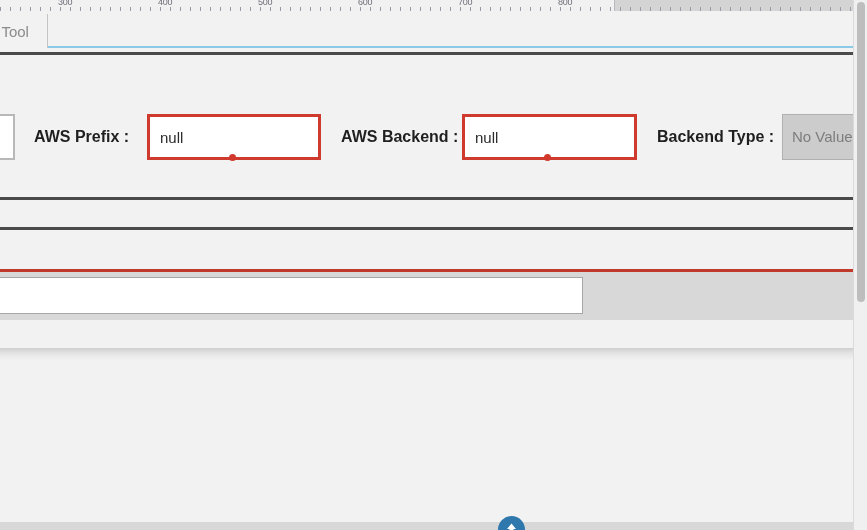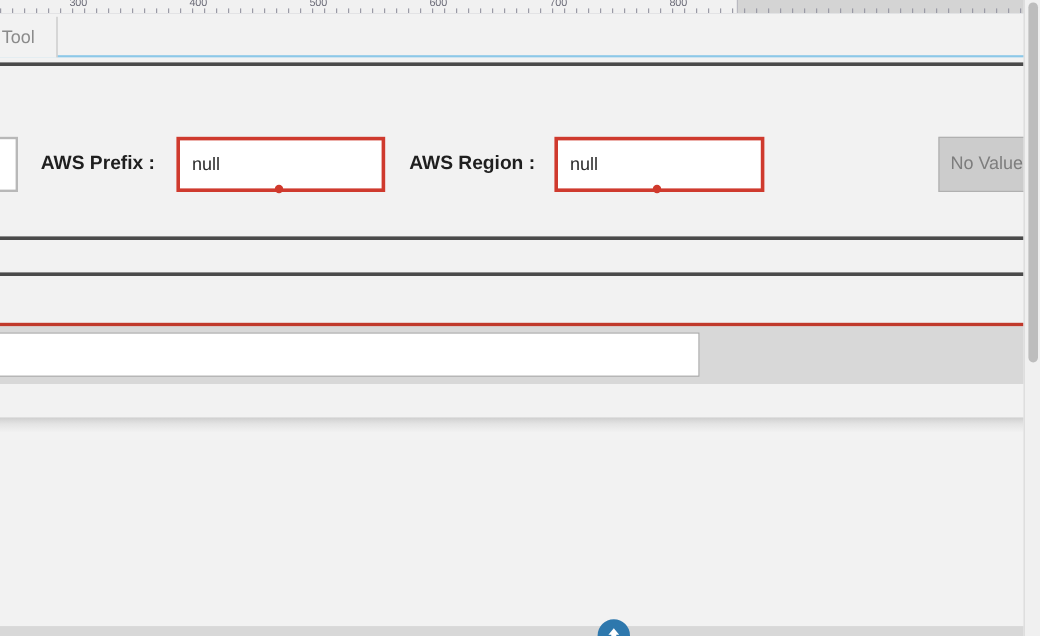--- a/index.html
+++ b/index.html
@@ -386,24 +386,25 @@
   <div class="hrule-dark hrule-top"></div>
 
   <div class="formrow">
 
     <div class="txtinput-cut"></div>
 
     <div class="field-label" style="left:34px;">AWS Prefix :</div>
     <input class="txtinput" style="left: 147px; width: 174px;" value="null">
     <div class="reddot" style="left:229px;"></div>
 
-    <div class="field-label" style="left:341px;">AWS Region :</div>
+    <div class="field-label" style="left:341px;">AWS Backend :</div>
     <input class="txtinput" style="left: 462px; width: 175px;" value="null">
     <div class="reddot" style="left:544px;"></div>
 
+    <div class="field-label" style="left:657px;">Backend Type :</div>
     <div class="disabled-field">No Value</div>
   </div>
 
   <div class="hrule-dark hrule-mid"></div>
   <div class="hrule-dark hrule-bot"></div>
 
   <div class="hrule-red"></div>
 
   <div class="grayband">
     <input class="wideinput" value="" style="">

